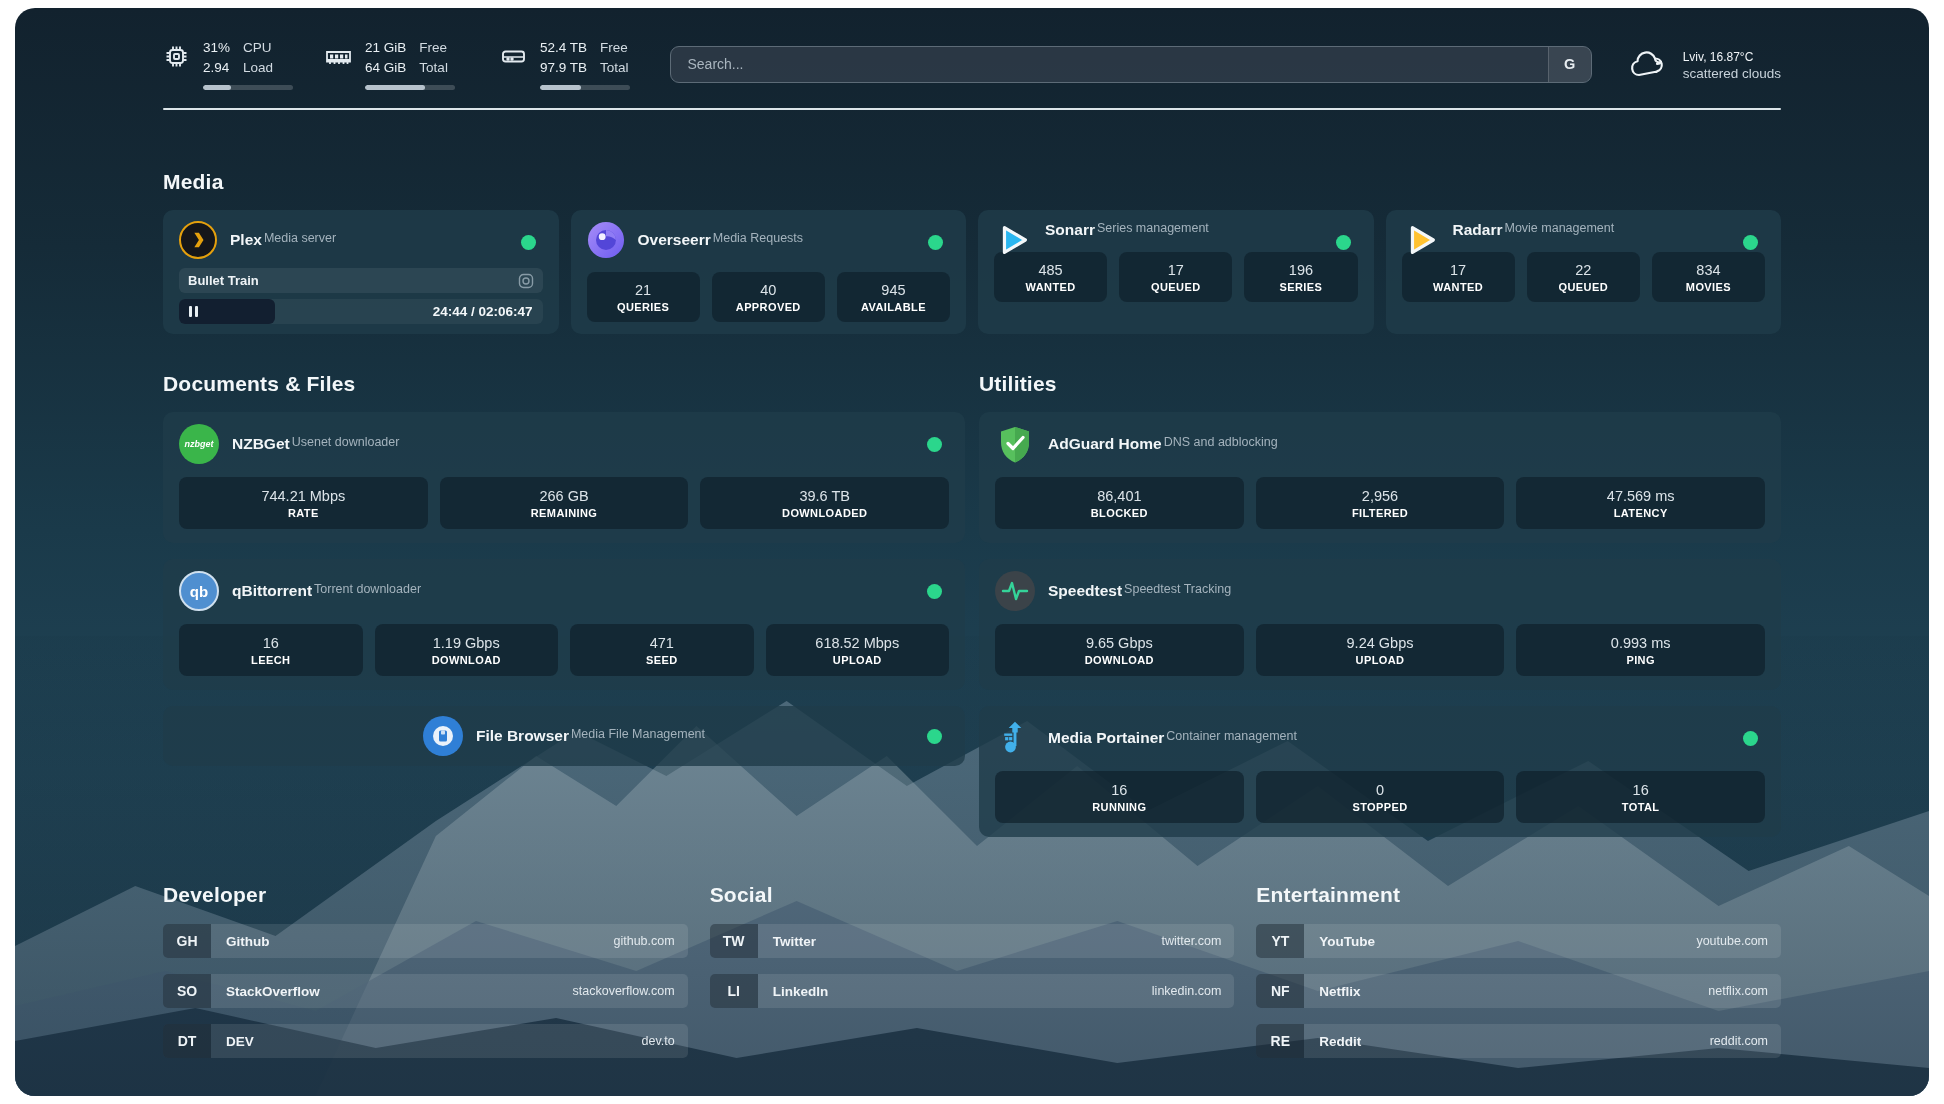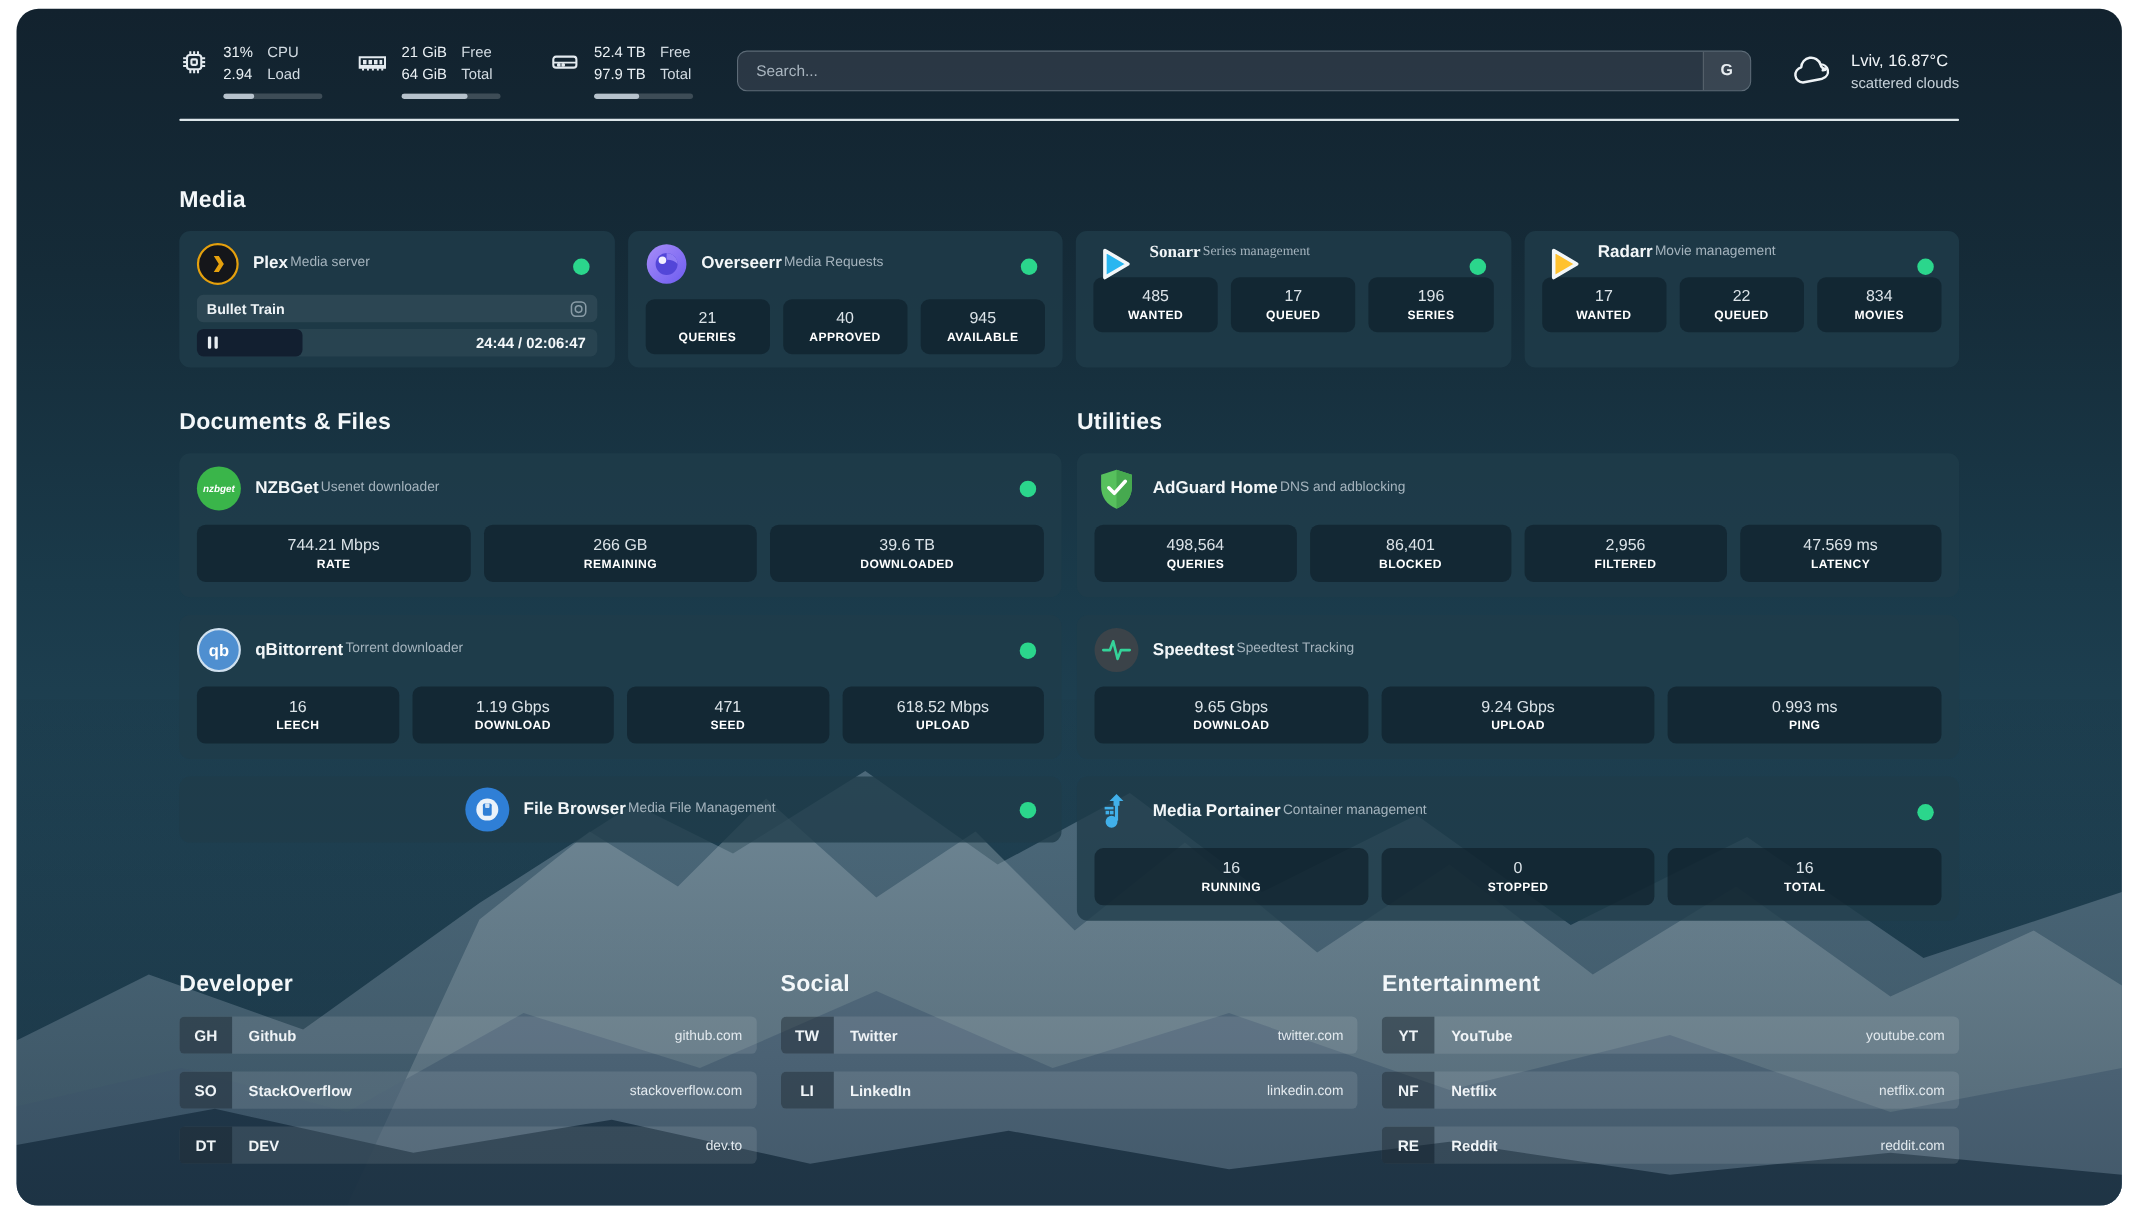--- a/index.html
+++ b/index.html
@@ -29,21 +29,21 @@
     border:1.5px solid #5d6b77; border-radius:9px; background:rgba(44,58,70,0.92); overflow:hidden; }
   .search input { flex:1; height:100%; background:transparent; border:none; outline:none;
     padding:0 16px; font-size:14px; color:#e6ecf0; font-family:"Liberation Sans", sans-serif; }
   .search input::placeholder { color:#a9b5bf; }
   .search-g { width:43px; height:100%; flex:none; display:flex; align-items:center; justify-content:center;
     background:rgba(255,255,255,0.07); border-left:1px solid rgba(255,255,255,0.16);
     color:#e8edf1; font-size:14.5px; font-weight:600; cursor:pointer; }
 
   .weather { display:flex; align-items:center; gap:15px; color:#fff; }
   .weather-icon { width:40px; height:32px; flex:none; }
-  .weather-temp { font-size:15px; color:#f1f5f8; line-height:1.5; }
+  .weather-temp { font-size:12px; color:#f1f5f8; line-height:1.5; }
   .weather-cond { font-size:13.5px; color:#c7d2da; }
 
   .divider { height:2px; margin-top:18px; border-radius:1px; background:rgba(238,245,249,0.92); }
 
   
   h2.sec { font-size:21px; font-weight:700; color:#f3f7f9; letter-spacing:.2px; }
   .sec-media { margin-top:60px; }
   .media-grid { display:grid; grid-template-columns:repeat(4,1fr); gap:12px; margin-top:16px; }
 
   .card { position:relative; background:rgba(31,60,74,0.80); border-radius:10px; padding:11px 16px; cursor:pointer; }
@@ -260,21 +260,21 @@
           </div>
         </div>
       </div>
 
       <div class="card media-card">
         <div class="app-icon" style="position:absolute; left:16px; top:11px;">
           <svg viewBox="0 0 40 40" width="38" height="38">
             <path d="M11 7 L33 20 L11 33 Z" fill="#29b6f0" stroke="#f3f7f9" stroke-width="3.4" stroke-linejoin="round"></path>
           </svg>
         </div>
-        <div class="card-head" style="padding-left:51px;font-family:Liberation Serif, serif;">
+        <div class="card-head" style="padding-left:51px;">
           <div class="head-txt">
             <span class="card-title">Sonarr</span>
             <span class="card-sub">Series management</span>
           </div>
         </div>
         <span class="status-dot"></span>
         <div class="stat-row">
           <div class="tile">
             <div class="tile-value">485</div>
             <div class="tile-label">WANTED</div>
@@ -415,24 +415,20 @@
                   <path d="M20 3 L34 7.5 V18 C34 28 29 34.5 20 38.5 Z" fill="#46a94f"></path>
                   <path d="M13 19.5 L18 24.5 L28 13.5" fill="none" stroke="#ffffff" stroke-width="3.2" stroke-linecap="round" stroke-linejoin="round"></path>
                 </svg>
               </div>
               <div class="head-txt">
                 <span class="card-title">AdGuard Home</span>
                 <span class="card-sub">DNS and adblocking</span>
               </div>
             </div>
             <div class="stat-row">
-              <div class="tile">
-                <div class="tile-value">498,564</div>
-                <div class="tile-label">QUERIES</div>
-              </div>
               <div class="tile">
                 <div class="tile-value">86,401</div>
                 <div class="tile-label">BLOCKED</div>
               </div>
               <div class="tile">
                 <div class="tile-value">2,956</div>
                 <div class="tile-label">FILTERED</div>
               </div>
               <div class="tile">
                 <div class="tile-value">47.569 ms</div>

